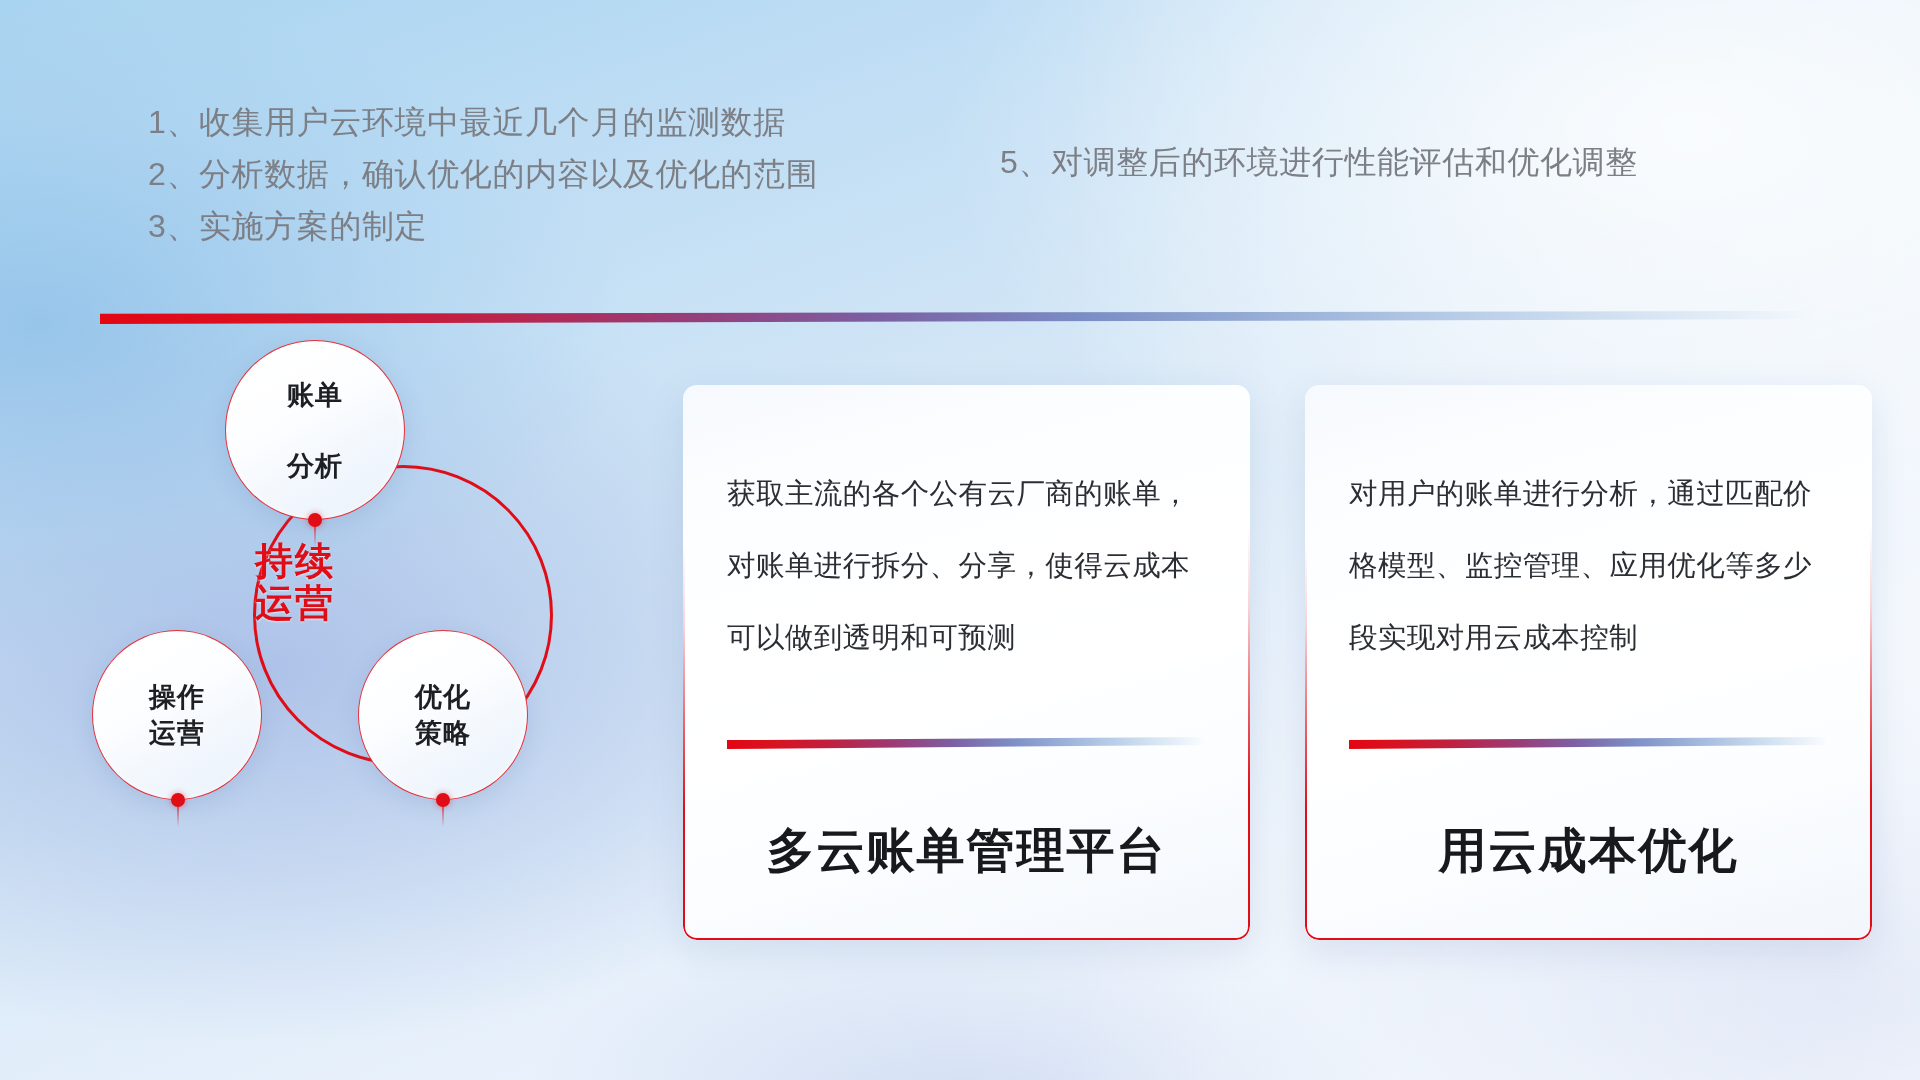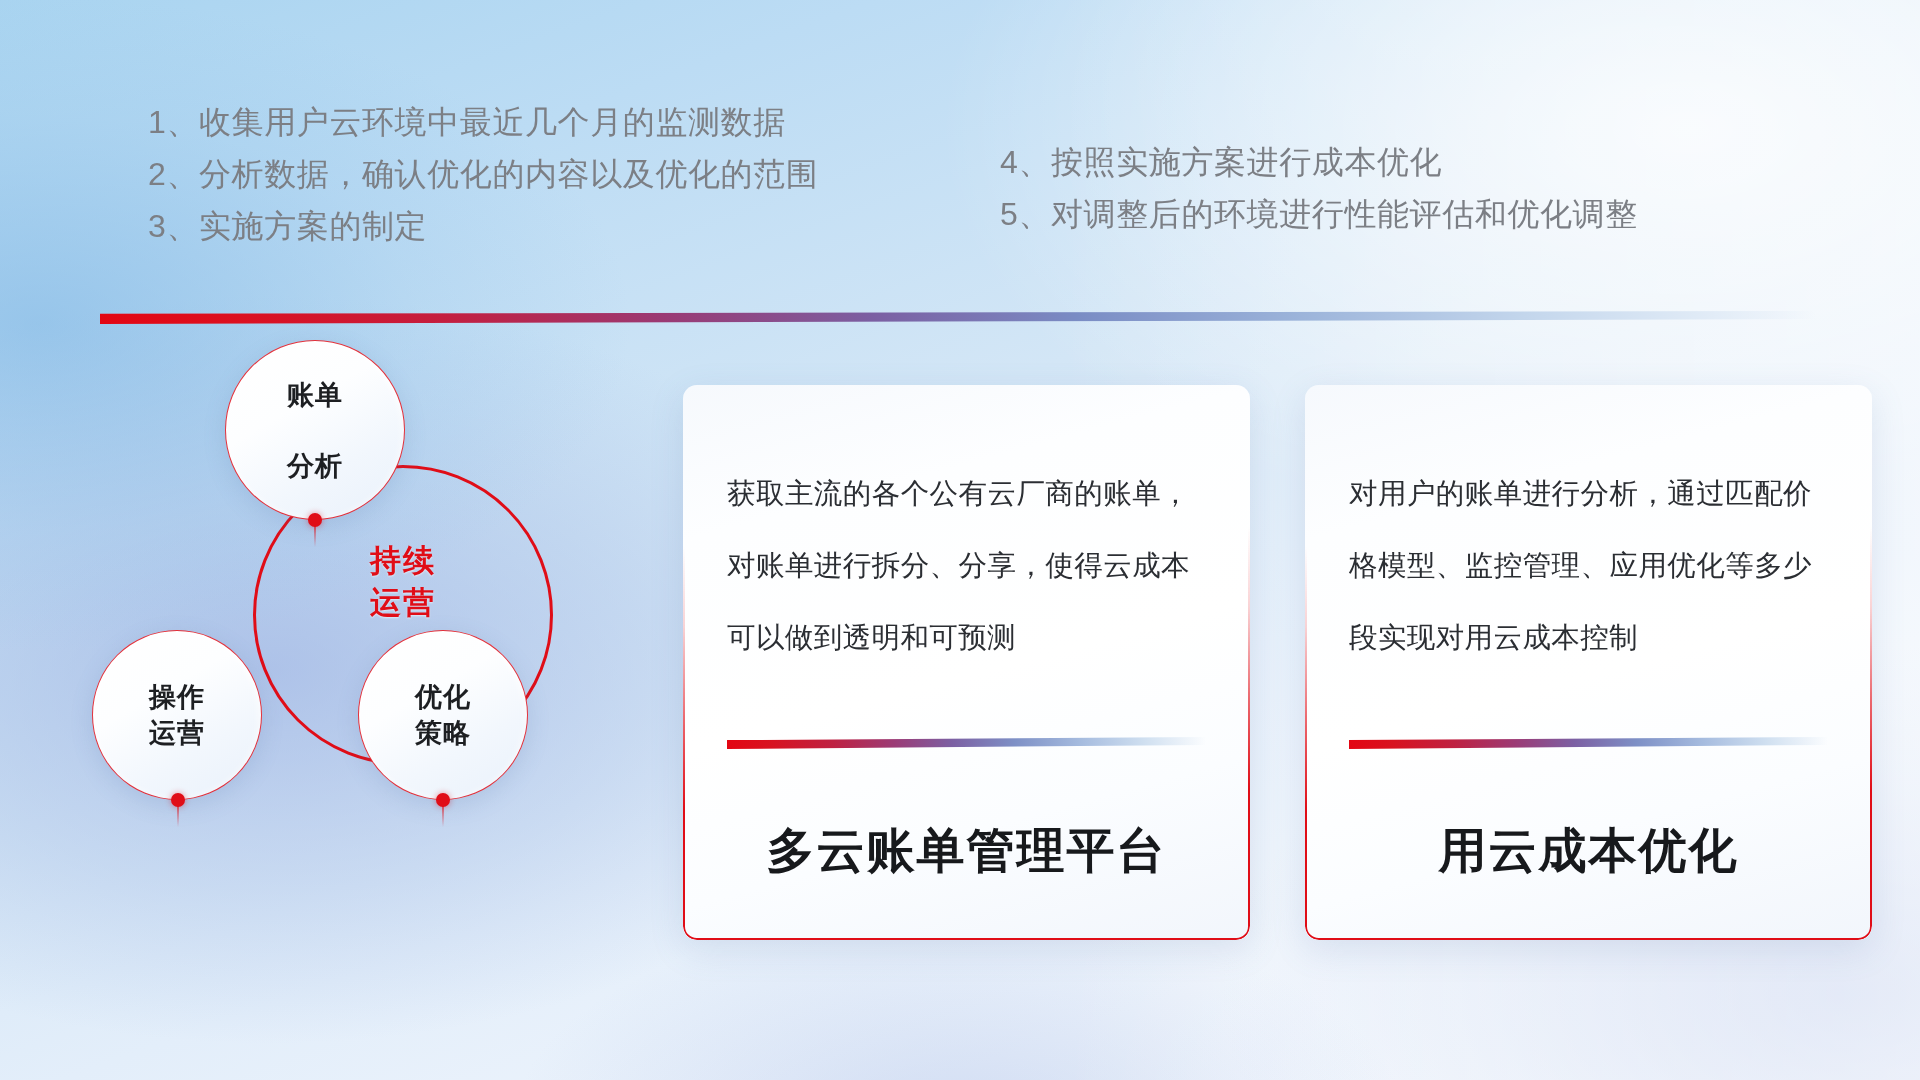--- a/index.html
+++ b/index.html
@@ -52,22 +52,22 @@
     display:flex;flex-direction:column;align-items:center;justify-content:center;
   }
   .vcircle .lbl{
     color:#1d1f22;font-size:27px;font-weight:700;line-height:36px;text-align:center;
     letter-spacing:1px;
   }
   #c-top{left:130px;top:-5px;width:180px;height:180px;gap:35px;}
   #c-bl{left:-3px;top:285px;width:170px;height:170px;}
   #c-br{left:263px;top:285px;width:170px;height:170px;}
   #venn .center-label{
-    position:absolute;left:160px;top:195px;width:296px;text-align:center;
-    color:#e00d17;font-size:31px;font-weight:700;line-height:42px;letter-spacing:2px;
+    position:absolute;left:160px;top:195px;width:296px;
+    color:#e00d17;font-size:38px;font-weight:700;line-height:42px;letter-spacing:2px;
     text-shadow:0 1px 2px rgba(255,255,255,.6);
   }
   .vdot{position:absolute;width:14px;height:14px;border-radius:50%;background:#e00d17;
         box-shadow:0 0 6px rgba(224,13,23,.45);}
   .vtail{position:absolute;width:2px;height:22px;
         background:linear-gradient(180deg,rgba(224,13,23,.65) 0%,rgba(224,13,23,0) 100%);}
   #dot-top{left:213px;top:168px;}   #tail-top{left:219px;top:180px;}
   #dot-bl{left:76px;top:448px;}     #tail-bl{left:82px;top:460px;}
   #dot-br{left:341px;top:448px;}    #tail-br{left:347px;top:460px;}
 
@@ -117,21 +117,20 @@
   <div class="bglayer b7"></div>
 </div>
 
 <div id="header-list">
   <div class="hcol left">
     <div class="hitem">1、收集用户云环境中最近几个月的监测数据</div>
     <div class="hitem">2、分析数据，确认优化的内容以及优化的范围</div>
     <div class="hitem">3、实施方案的制定</div>
   </div>
   <div class="hcol right">
-    <div class="hitem">4、按照实施方案进行成本优化</div>
     <div class="hitem">5、对调整后的环境进行性能评估和优化调整</div>
   </div>
 </div>
 
 <div id="main-divider">
   <div class="bar"></div>
 </div>
 
 <div id="venn">
   <div class="ring"></div>

